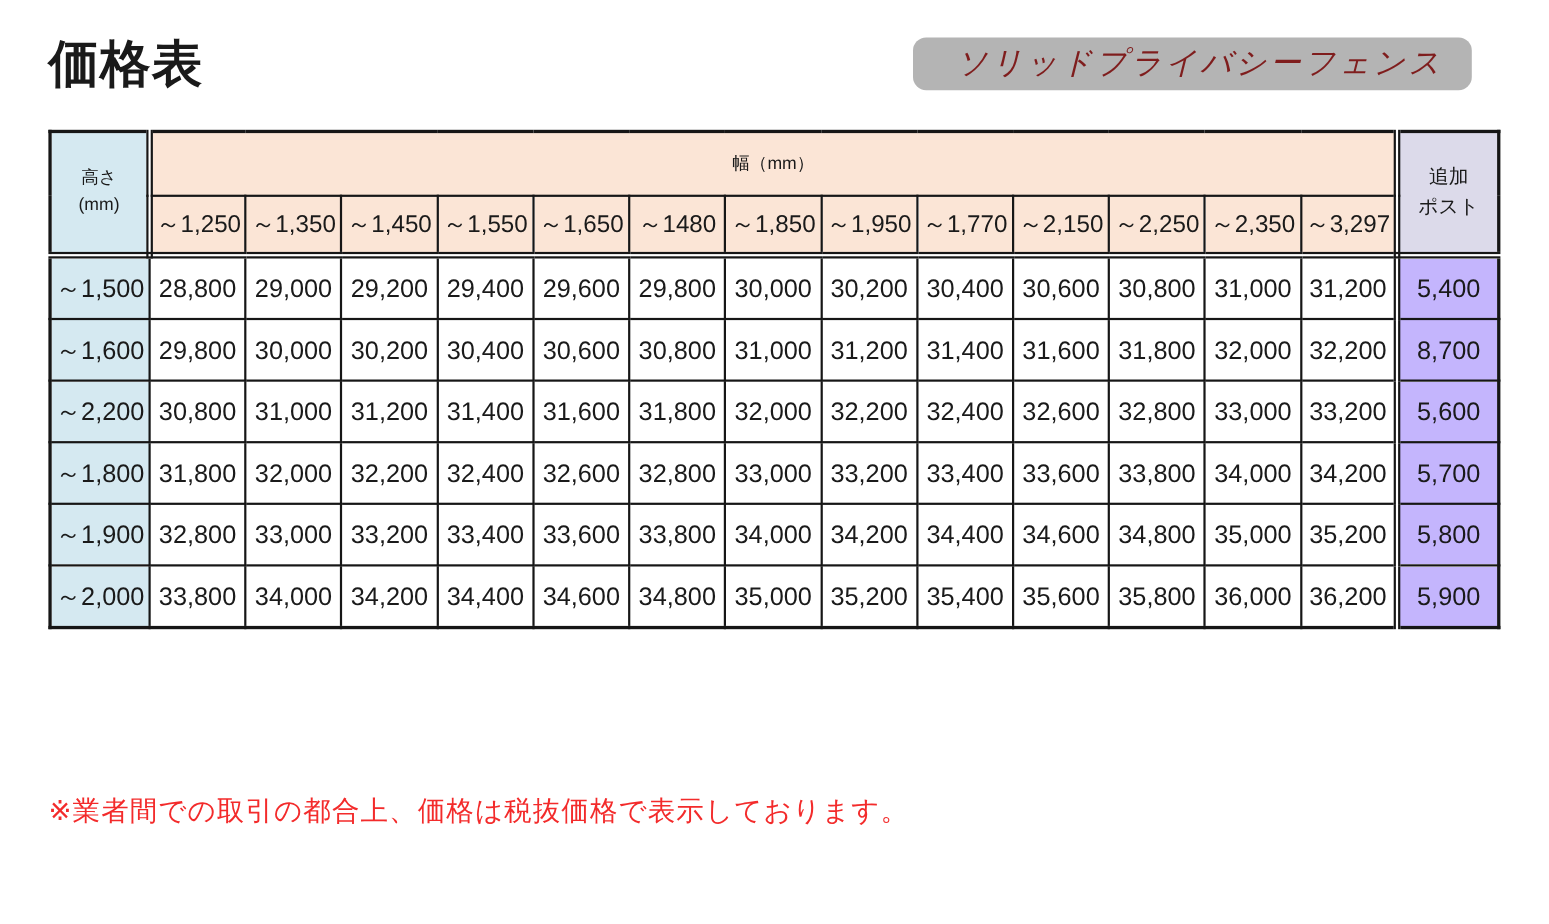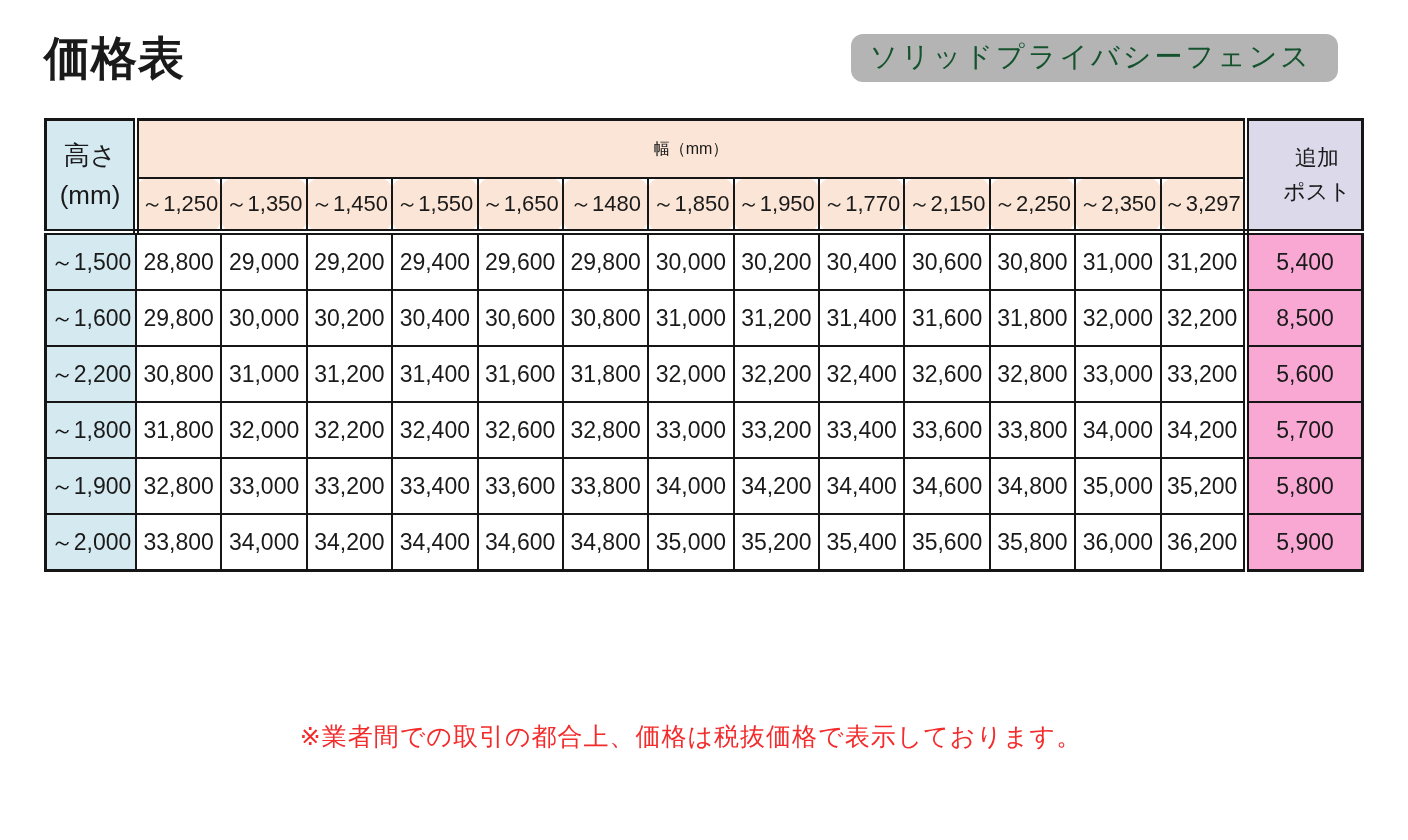--- a/index.html
+++ b/index.html
@@ -23,26 +23,27 @@
     height: 56px;
   }
   .page-title {
     font-size: 46px;
     font-weight: bold;
     letter-spacing: 1px;
     line-height: 1;
   }
   .product-badge {
     background: var(--badge_bg);
-    color: #14532d;
+    color: #7f1d1d;
     font-size: 28px;
     letter-spacing: 3px;
     border-radius: 12px;
-    padding: 9px 26px 11px 18px;
+    padding: 9px 26px 11px 39px;
     line-height: 1;
+    font-style: italic;
   }
   .subtitle {
     margin-top: 38px;
     font-size: 29px;
     letter-spacing: 1px;
     line-height: 1;
   }
   table.price-table {
     margin-top: 32px;
     width: 1320px;
@@ -56,67 +57,65 @@
     vertical-align: middle;
     padding: 0;
     font-weight: normal;
     overflow: hidden;
     white-space: nowrap;
   }
   
   th.corner {
     width: 86px;
     background: var(--header_blue);
-    font-size: 26px;
+    font-size: 16px;
     line-height: 1.55;
     border-right: 6px double var(--border);
     border-bottom: 6px double var(--border);
   }
   
   th.width-group {
     background: var(--header_peach);
     font-size: 16px;
     height: 56px;
   }
   
   th.w-col {
     background: var(--header_peach);
     font-size: 22px;
     height: 50px;
     border-bottom: 6px double var(--border);
-    border-radius: 13px;
   }
   
   th.post-h {
     width: 88px;
     background: var(--header_lavender);
-    font-size: 22px;
+    font-size: 18px;
     line-height: 1.55;
     border-left: 6px double var(--border);
     border-bottom: 6px double var(--border);
-    padding-left: 24px;
   }
   
   tbody th.h-col {
     background: var(--header_blue);
     font-size: 23px;
     height: 54px;
   }
   tbody td.price {
     background: #ffffff;
     font-size: 23px;
   }
   tbody td.post {
-    background: #f9a8d4;
+    background: #c4b5fd;
     font-size: 23px;
     border-left: 6px double var(--border);
   }
   .tax-note {
     margin-top: 148px;
-    text-align: center;
+    text-align: left;
     font-size: 25px;
     letter-spacing: 1px;
     color: var(--note_red);
   }
 </style>
 </head>
 <body>
 
 <div class="page">
 
@@ -181,21 +180,21 @@
           <td class="price">30,400</td>
           <td class="price">30,600</td>
           <td class="price">30,800</td>
           <td class="price">31,000</td>
           <td class="price">31,200</td>
           <td class="price">31,400</td>
           <td class="price">31,600</td>
           <td class="price">31,800</td>
           <td class="price">32,000</td>
           <td class="price">32,200</td>
-          <td class="post">8,500</td>
+          <td class="post">8,700</td>
         </tr>
         <tr>
           <th class="h-col">～2,200</th>
           <td class="price">30,800</td>
           <td class="price">31,000</td>
           <td class="price">31,200</td>
           <td class="price">31,400</td>
           <td class="price">31,600</td>
           <td class="price">31,800</td>
           <td class="price">32,000</td>

